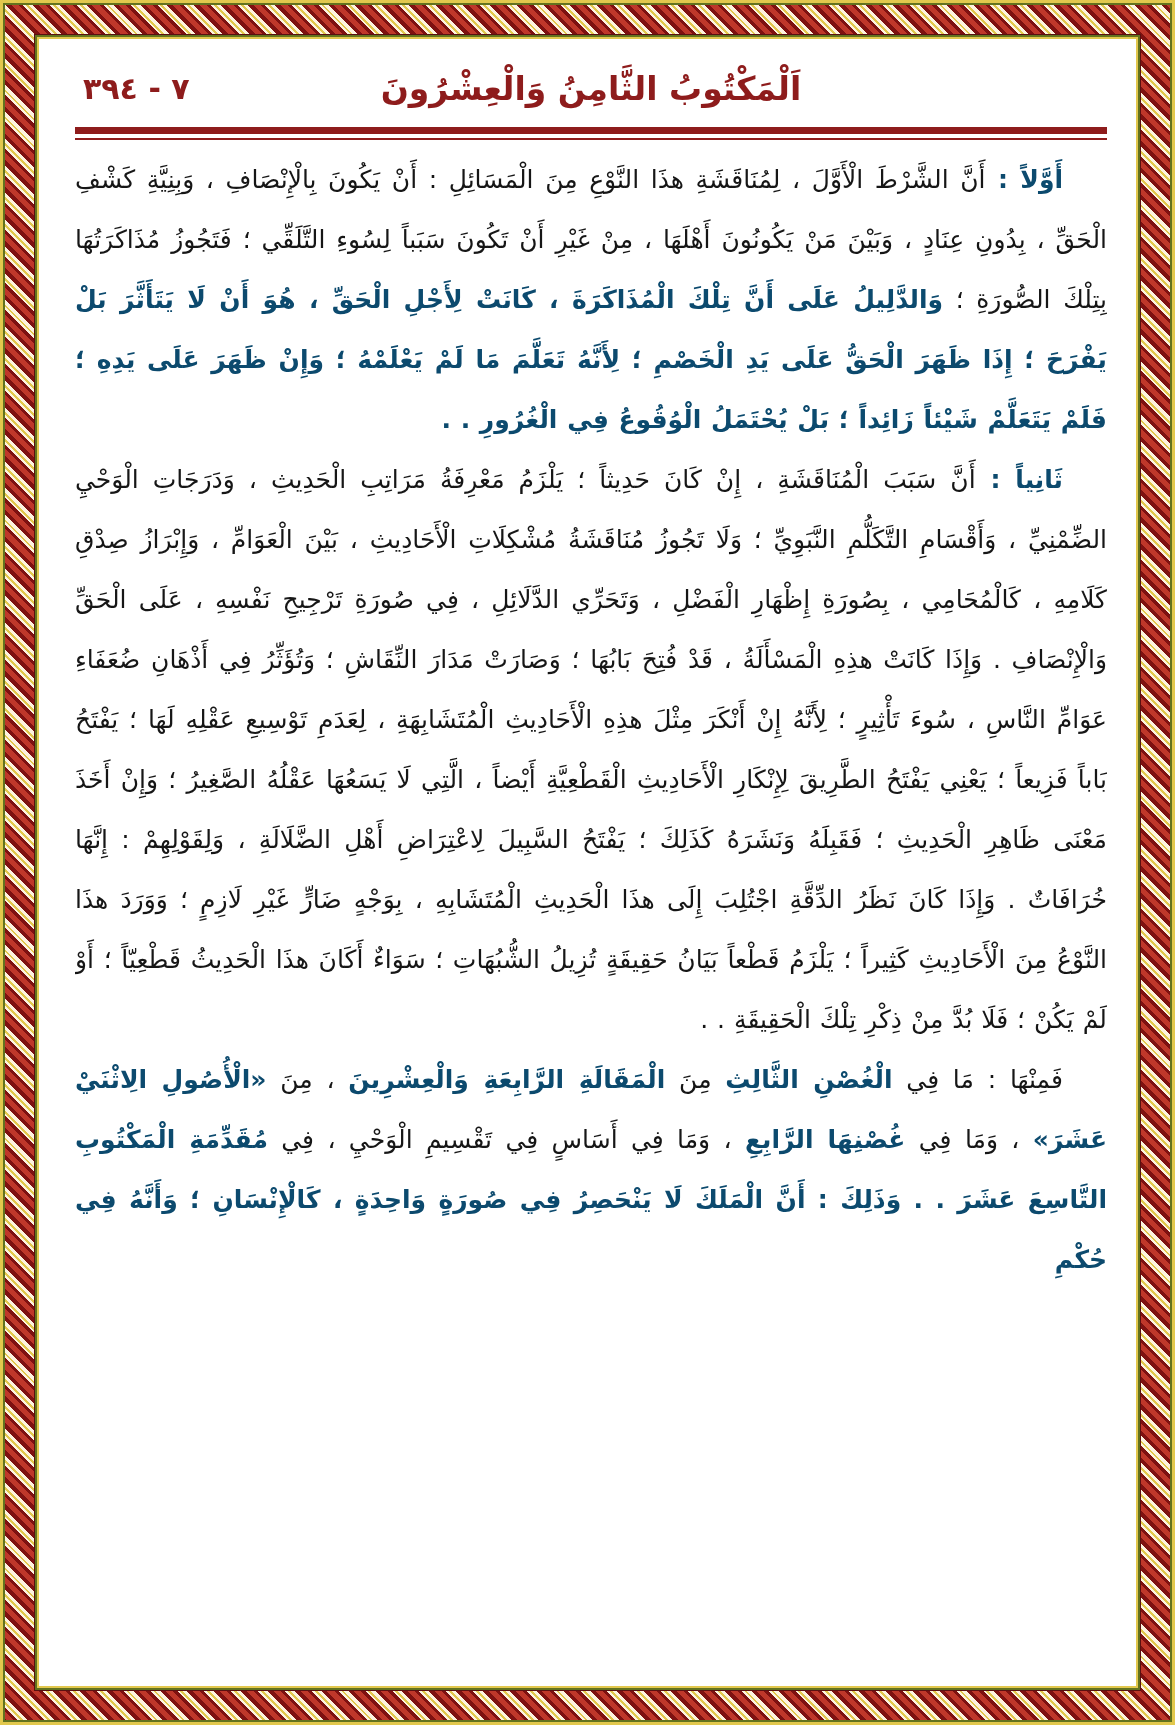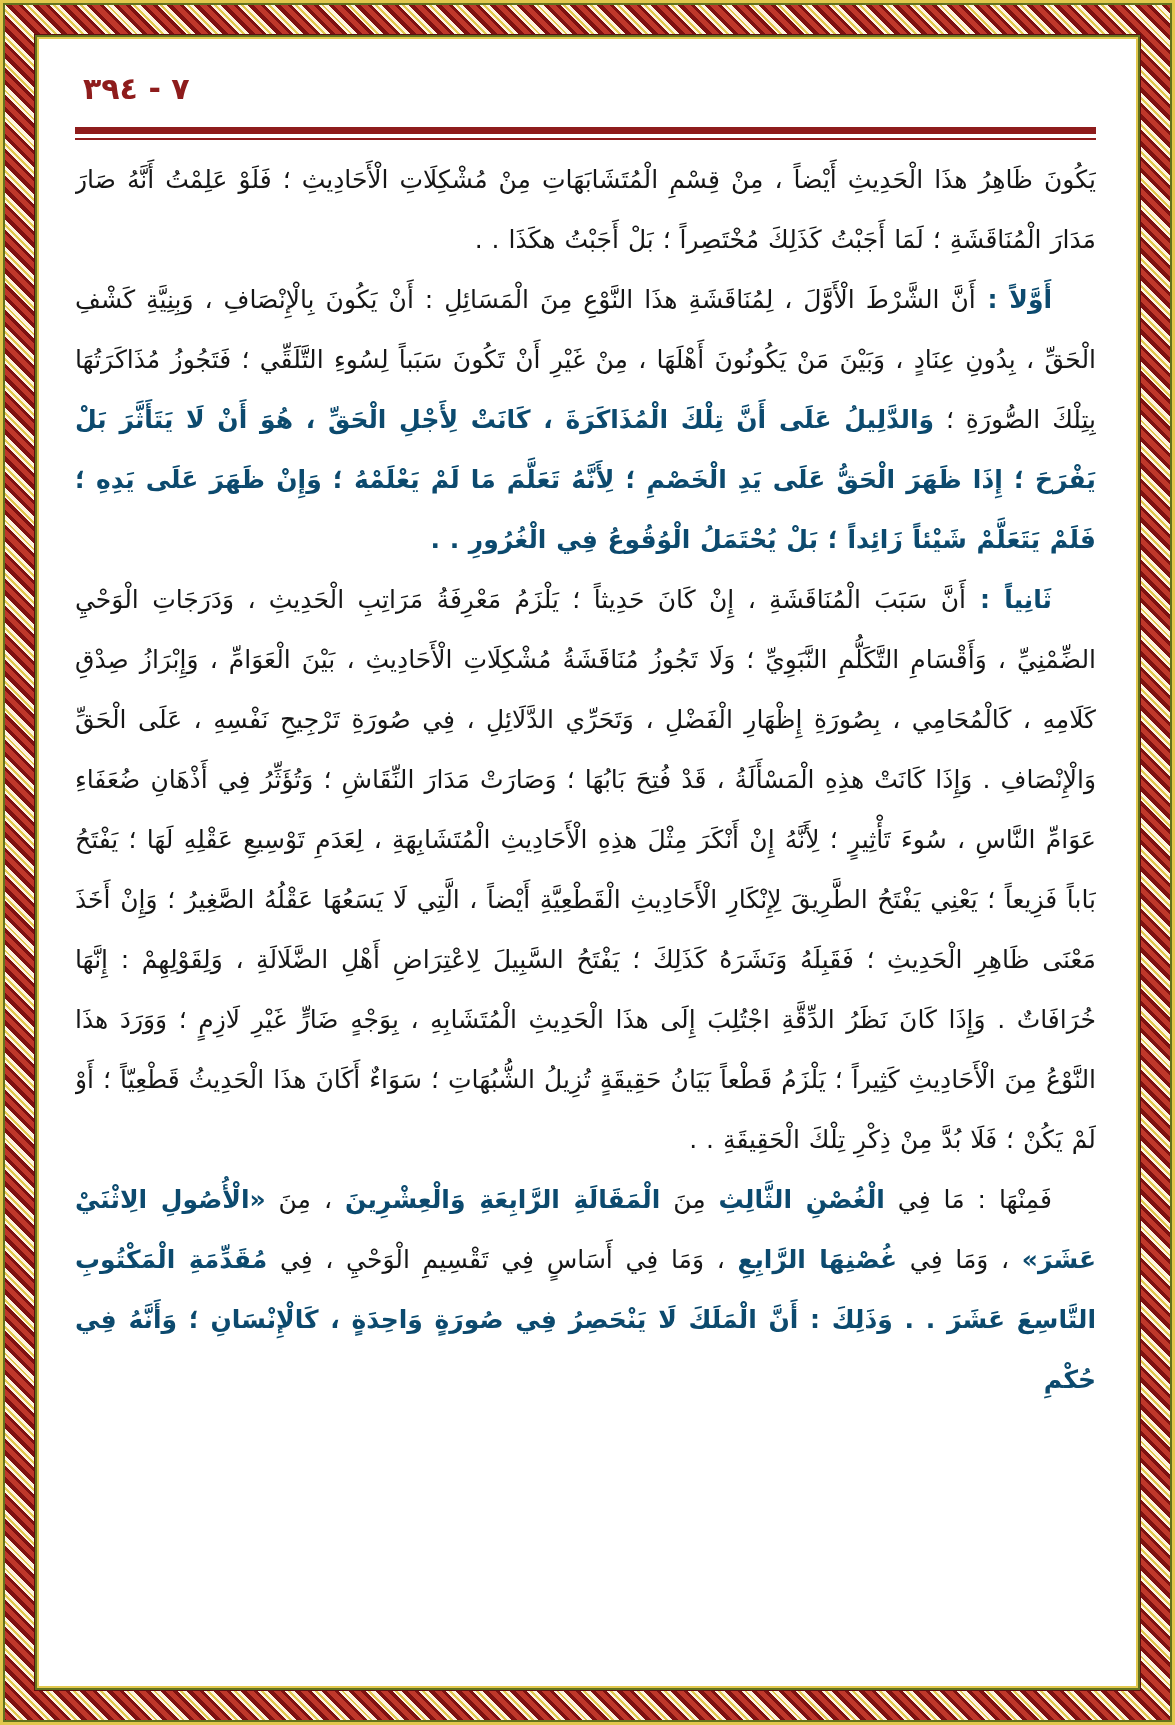--- a/index.html
+++ b/index.html
@@ -28,21 +28,21 @@
     position: absolute;
     inset: 36px;
     background: #ffffff;
     box-shadow:
       0 0 0 2px #e2c84d,
       0 0 0 4px #62721f,
       0 0 0 5px #5a1010;
     display: flex;
     flex-direction: column;
     overflow: hidden;
-    padding: 10px 40px 0 36px;
+    padding: 10px 29px 0 36px;
     box-sizing: border-box;
   }
   header.pg-header {
     position: relative;
     height: 72px;
     flex: 0 0 auto;
   }
   .title {
     margin: 0;
     padding-top: 16px;
@@ -91,31 +91,31 @@
   .r { color: #0c4a6e; font-weight: bold; }
 </style>
 </head>
 <body>
 
 <div class="page">
   <div class="sheet">
 
     <header class="pg-header">
       <div class="page-num" dir="ltr">٧ - ٣٩٤</div>
+      <h1 class="title">اَلْمَكْتُوبُ الثَّامِنُ وَالْعِشْرُونَ</h1>
     </header>
 
     <div class="divider">
       <div class="thick"></div>
       <div class="gap"></div>
       <div class="thin"></div>
     </div>
 
     <main class="body-text">
 
-      <p class="para no-indent"><span class="k">يَكُونَ ظَاهِرُ هذَا الْحَدِيثِ أَيْضاً ، مِنْ قِسْمِ الْمُتَشَابَهَاتِ مِنْ مُشْكِلَاتِ الْأَحَادِيثِ ؛ فَلَوْ عَلِمْتُ أَنَّهُ صَارَ مَدَارَ الْمُنَاقَشَةِ ؛ لَمَا أَجَبْتُ كَذَلِكَ مُخْتَصِراً ؛ بَلْ أَجَبْتُ هكَذَا . .</span></p>
 
       <p class="para"><span class="r">أَوَّلاً : </span><span class="k">أَنَّ الشَّرْطَ الْأَوَّلَ ، لِمُنَاقَشَةِ هذَا النَّوْعِ مِنَ الْمَسَائِلِ : أَنْ يَكُونَ بِالْإِنْصَافِ ، وَبِنِيَّةِ كَشْفِ الْحَقِّ ، بِدُونِ عِنَادٍ ، وَبَيْنَ مَنْ يَكُونُونَ أَهْلَهَا ، مِنْ غَيْرِ أَنْ تَكُونَ سَبَباً لِسُوءِ التَّلَقِّي ؛ فَتَجُوزُ مُذَاكَرَتُهَا بِتِلْكَ الصُّورَةِ ؛ </span><span class="r">وَالدَّلِيلُ عَلَى أَنَّ تِلْكَ الْمُذَاكَرَةَ ، كَانَتْ لِأَجْلِ الْحَقِّ ، هُوَ أَنْ لَا يَتَأَثَّرَ بَلْ يَفْرَحَ ؛ إِذَا ظَهَرَ الْحَقُّ عَلَى يَدِ الْخَصْمِ ؛ لِأَنَّهُ تَعَلَّمَ مَا لَمْ يَعْلَمْهُ ؛ وَإِنْ ظَهَرَ عَلَى يَدِهِ ؛ فَلَمْ يَتَعَلَّمْ شَيْئاً زَائِداً ؛ بَلْ يُحْتَمَلُ الْوُقُوعُ فِي الْغُرُورِ . .</span></p>
 
       <p class="para"><span class="r">ثَانِياً : </span><span class="k">أَنَّ سَبَبَ الْمُنَاقَشَةِ ، إِنْ كَانَ حَدِيثاً ؛ يَلْزَمُ مَعْرِفَةُ مَرَاتِبِ الْحَدِيثِ ، وَدَرَجَاتِ الْوَحْيِ الضِّمْنِيِّ ، وَأَقْسَامِ التَّكَلُّمِ النَّبَوِيِّ ؛ وَلَا تَجُوزُ مُنَاقَشَةُ مُشْكِلَاتِ الْأَحَادِيثِ ، بَيْنَ الْعَوَامِّ ، وَإِبْرَازُ صِدْقِ كَلَامِهِ ، كَالْمُحَامِي ، بِصُورَةِ إِظْهَارِ الْفَضْلِ ، وَتَحَرِّي الدَّلَائِلِ ، فِي صُورَةِ تَرْجِيحِ نَفْسِهِ ، عَلَى الْحَقِّ وَالْإِنْصَافِ . وَإِذَا كَانَتْ هذِهِ الْمَسْأَلَةُ ، قَدْ فُتِحَ بَابُهَا ؛ وَصَارَتْ مَدَارَ النِّقَاشِ ؛ وَتُؤَثِّرُ فِي أَذْهَانِ ضُعَفَاءِ عَوَامِّ النَّاسِ ، سُوءَ تَأْثِيرٍ ؛ لِأَنَّهُ إِنْ أَنْكَرَ مِثْلَ هذِهِ الْأَحَادِيثِ الْمُتَشَابِهَةِ ، لِعَدَمِ تَوْسِيعِ عَقْلِهِ لَهَا ؛ يَفْتَحُ بَاباً فَزِيعاً ؛ يَعْنِي يَفْتَحُ الطَّرِيقَ لِإِنْكَارِ الْأَحَادِيثِ الْقَطْعِيَّةِ أَيْضاً ، الَّتِي لَا يَسَعُهَا عَقْلُهُ الصَّغِيرُ ؛ وَإِنْ أَخَذَ مَعْنَى ظَاهِرِ الْحَدِيثِ ؛ فَقَبِلَهُ وَنَشَرَهُ كَذَلِكَ ؛ يَفْتَحُ السَّبِيلَ لِاعْتِرَاضِ أَهْلِ الضَّلَالَةِ ، وَلِقَوْلِهِمْ : إِنَّهَا خُرَافَاتٌ . وَإِذَا كَانَ نَظَرُ الدِّقَّةِ اجْتُلِبَ إِلَى هذَا الْحَدِيثِ الْمُتَشَابِهِ ، بِوَجْهٍ ضَارٍّ غَيْرِ لَازِمٍ ؛ وَوَرَدَ هذَا النَّوْعُ مِنَ الْأَحَادِيثِ كَثِيراً ؛ يَلْزَمُ قَطْعاً بَيَانُ حَقِيقَةٍ تُزِيلُ الشُّبُهَاتِ ؛ سَوَاءٌ أَكَانَ هذَا الْحَدِيثُ قَطْعِيّاً ؛ أَوْ لَمْ يَكُنْ ؛ فَلَا بُدَّ مِنْ ذِكْرِ تِلْكَ الْحَقِيقَةِ . .</span></p>
 
 
       <p class="para"><span class="k">فَمِنْهَا : مَا فِي </span><span class="r">الْغُصْنِ الثَّالِثِ</span><span class="k"> مِنَ </span><span class="r">الْمَقَالَةِ الرَّابِعَةِ وَالْعِشْرِينَ</span><span class="k"> ، مِنَ </span><span class="r">«الْأُصُولِ الِاثْنَيْ عَشَرَ»</span><span class="k"> ، وَمَا فِي </span><span class="r">غُصْنِهَا الرَّابِعِ</span><span class="k"> ، وَمَا فِي أَسَاسٍ فِي تَقْسِيمِ الْوَحْيِ ، فِي </span><span class="r">مُقَدِّمَةِ الْمَكْتُوبِ التَّاسِعَ عَشَرَ . . وَذَلِكَ : أَنَّ الْمَلَكَ لَا يَنْحَصِرُ فِي صُورَةٍ وَاحِدَةٍ ، كَالْإِنْسَانِ ؛ وَأَنَّهُ فِي حُكْمِ</span></p>
 
     </main>
   </div>

